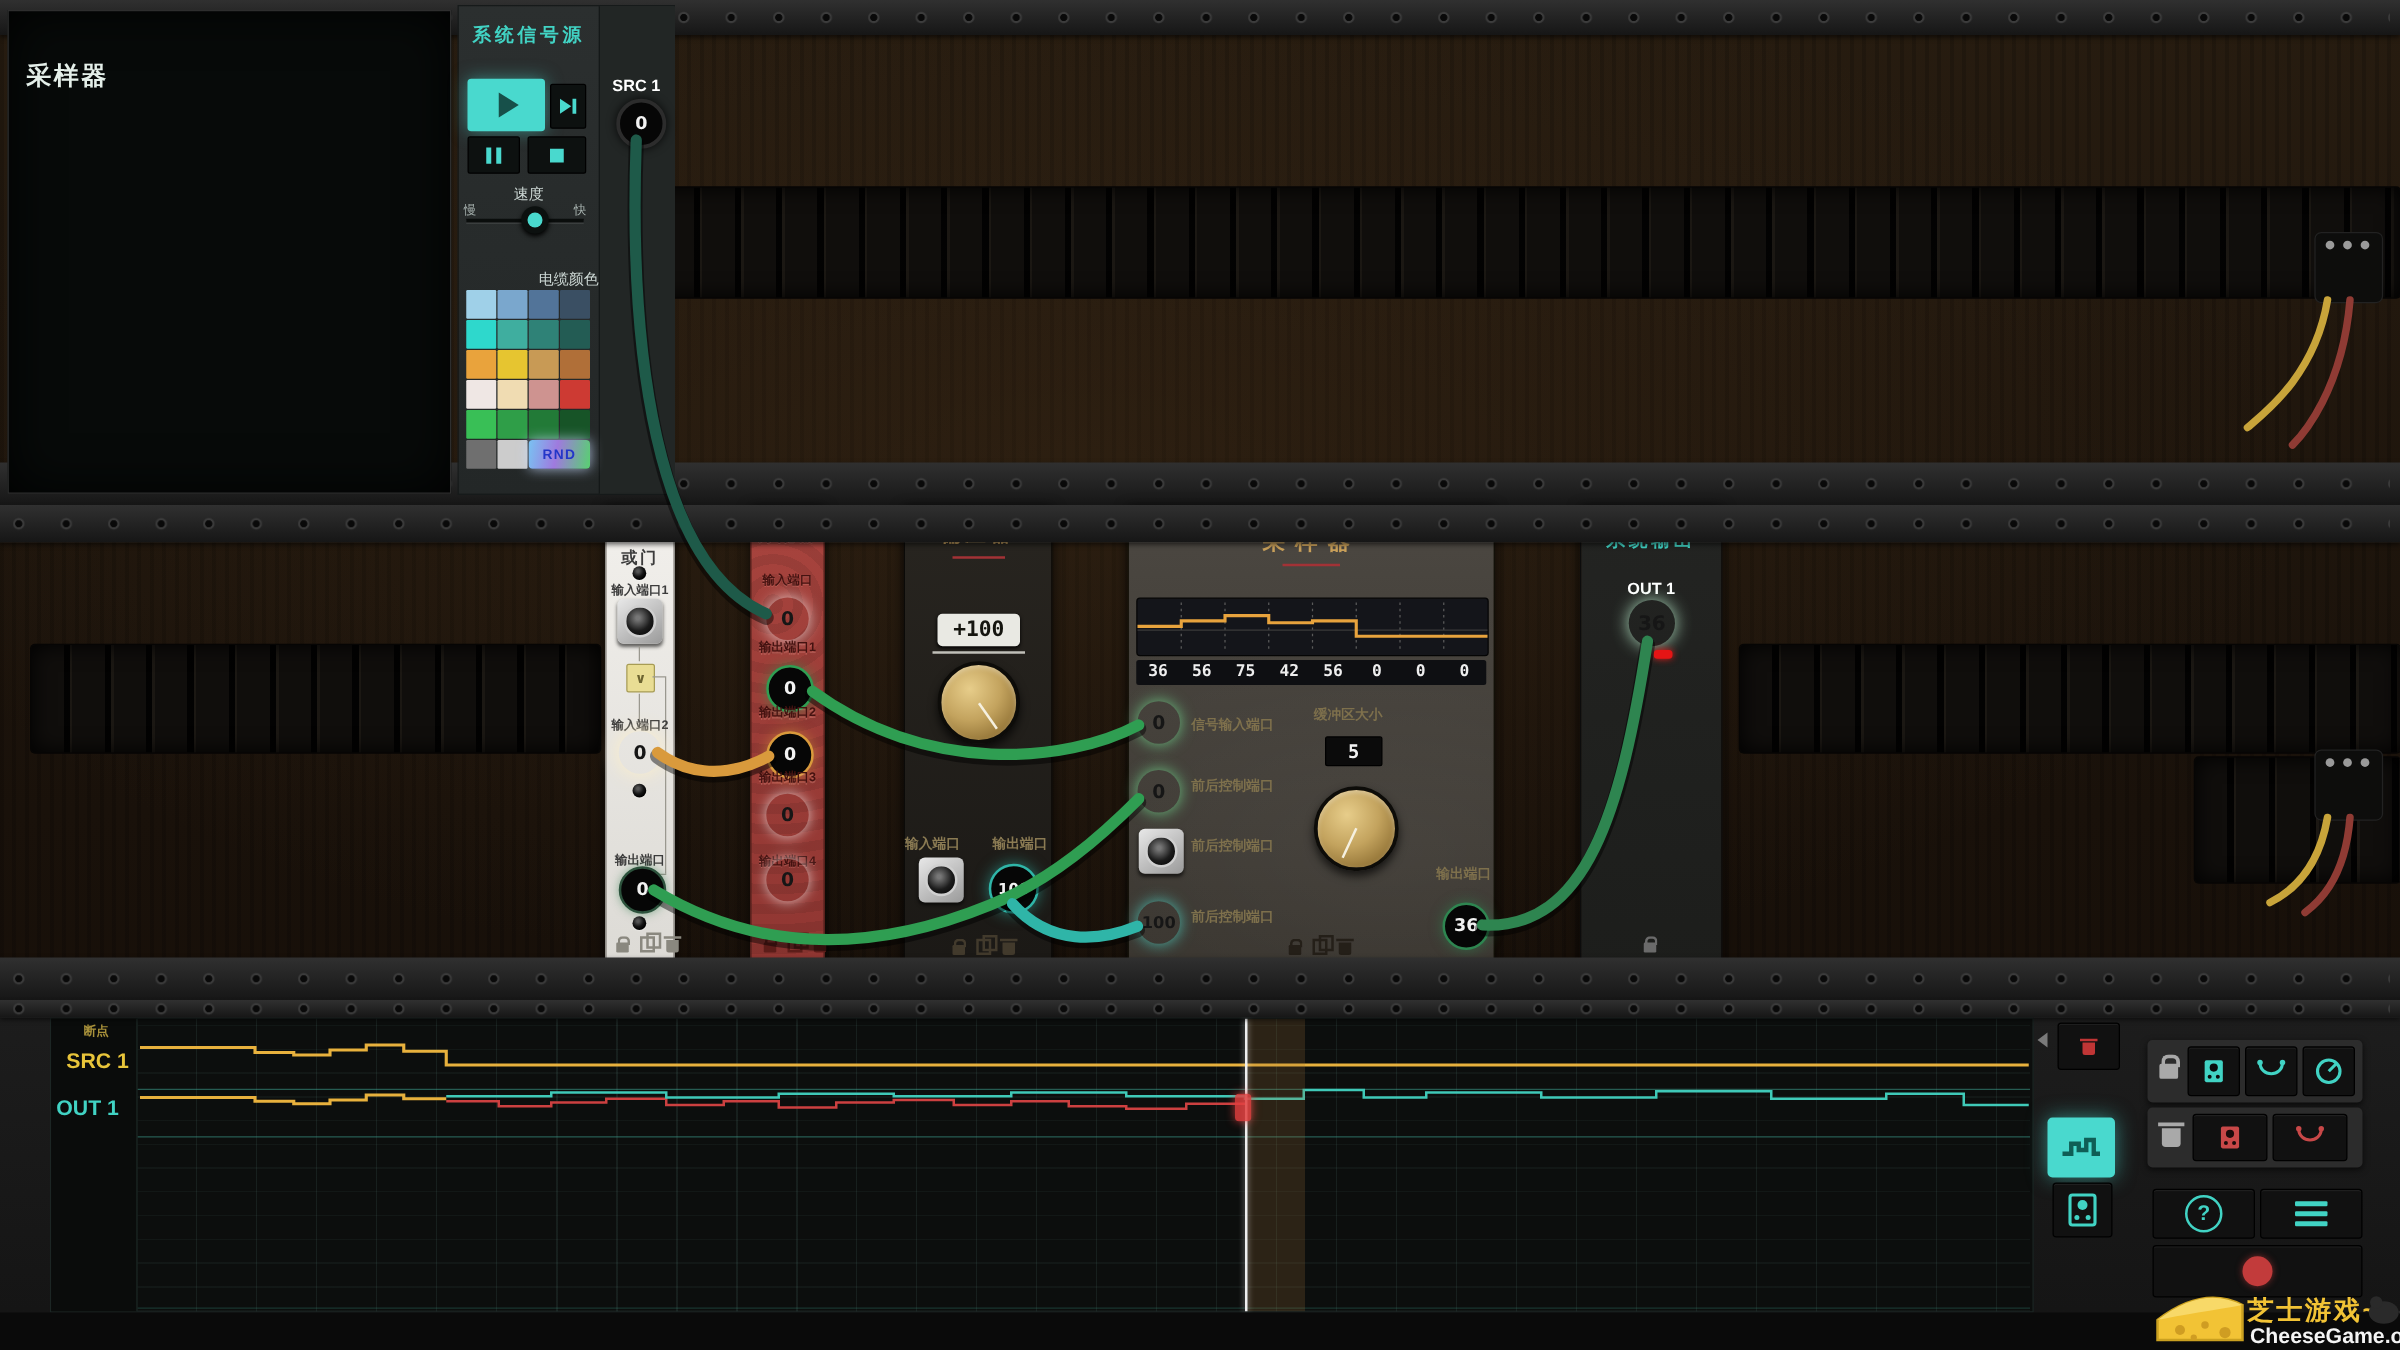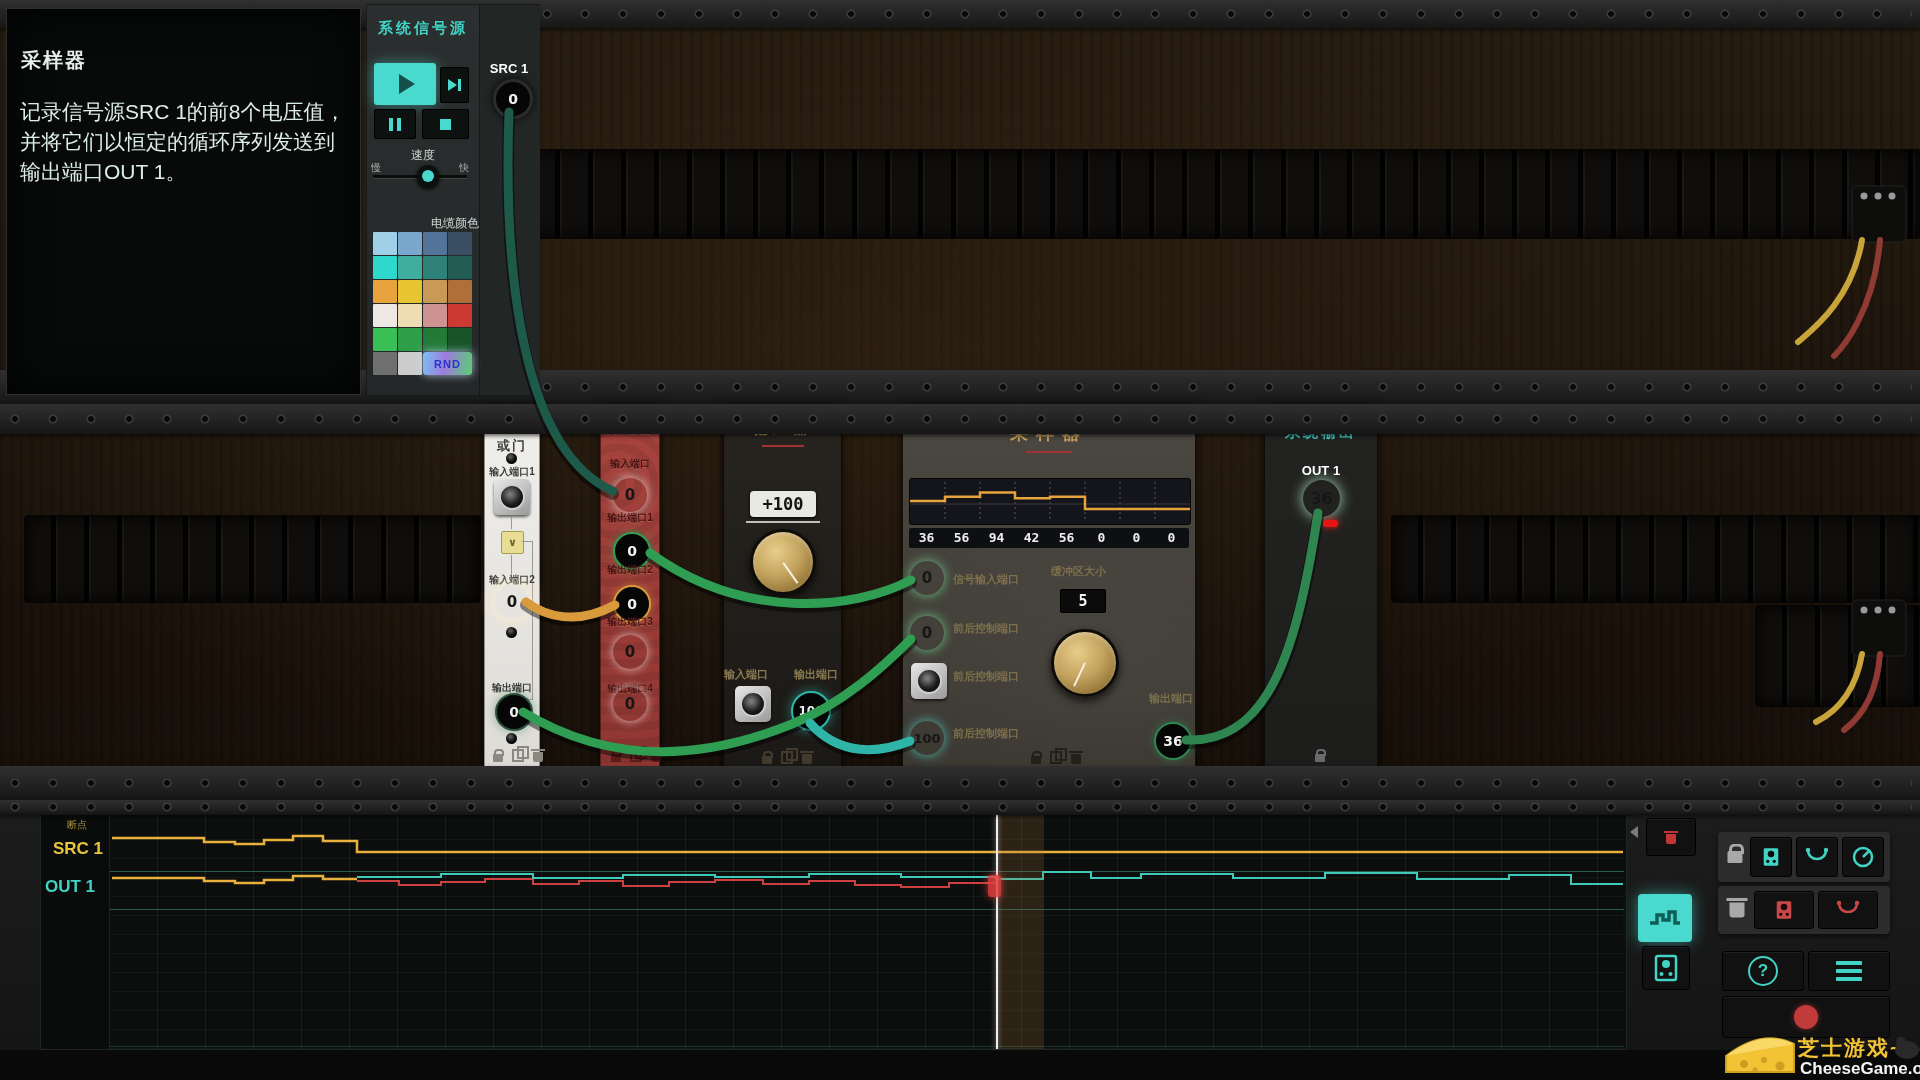--- a/index.html
+++ b/index.html
@@ -103,21 +103,21 @@
   
   .scope{left:40px;top:814px;width:1585px;height:234px;background:#0c0e0d;border:1px solid #1c2624;}
   .scope-grid{position:absolute;left:68px;top:0;right:2px;bottom:0;
     background-image:
       repeating-linear-gradient(90deg, rgba(100,150,140,.13) 0 1px, transparent 1px 48px),
       repeating-linear-gradient(0deg, rgba(100,150,140,.07) 0 1px, transparent 1px 19px);}
   .scope-row-line{position:absolute;left:68px;right:2px;height:1px;background:rgba(64,170,152,.5);}
   .scope-labels{position:absolute;left:0;top:0;bottom:0;width:68px;background:#0a0c0b;border-right:1px solid #1a2422;}
   .lab-src{position:absolute;left:12px;top:24px;font-size:17px;font-weight:bold;color:#e8c53a;}
   .lab-out{position:absolute;left:4px;top:62px;font-size:17px;font-weight:bold;color:#41d3c4;}
-  .lab-bp{position:absolute;left:26px;top:3px;font-size:10px;font-weight:normal;color:#a8913a;}
+  .lab-bp{position:absolute;left:26px;top:3px;font-size:10px;font-weight:bold;color:#a8913a;}
   .playhead{position:absolute;top:0;bottom:0;width:2px;background:#efefef;box-shadow:0 0 5px rgba(255,255,255,.6);}
   .playband{position:absolute;top:0;bottom:0;background:rgba(160,115,55,.22);}
   .redmarker{position:absolute;width:13px;height:22px;border-radius:3px;background:rgba(225,62,62,.85);box-shadow:0 0 8px rgba(225,62,62,.8);}
   
   .btn-dark{position:absolute;background:#111;border:1px solid #000;border-radius:3px;box-shadow:inset 0 1px 0 rgba(255,255,255,.06);display:flex;align-items:center;justify-content:center;}
   .btn-cyan{position:absolute;background:#49d9ce;border-radius:4px;box-shadow:0 0 16px rgba(73,217,206,.55);display:flex;align-items:center;justify-content:center;}
   .tool-group{position:absolute;background:#2c2c2c;border-radius:4px;box-shadow:0 2px 5px rgba(0,0,0,.6);display:flex;align-items:center;}
   .qmark{width:26px;height:26px;border:2px solid #41d3c4;border-radius:50%;color:#41d3c4;font-weight:bold;font-size:17px;display:flex;align-items:center;justify-content:center;}
   .bars i{display:block;width:26px;height:4px;background:#41d3c4;margin:4px 0;border-radius:1px;}
   .recdot{width:24px;height:24px;border-radius:50%;background:#c23b3b;box-shadow:0 0 6px rgba(194,59,59,.6);}
@@ -156,21 +156,20 @@
     <circle cx="1864" cy="610" r="3.5" fill="#9a9a9a"></circle>
       <circle cx="1878" cy="610" r="3.5" fill="#9a9a9a"></circle>
       <circle cx="1892" cy="610" r="3.5" fill="#9a9a9a"></circle>
     <path d="M1862,654 C1854,700 1828,716 1816,722" stroke="#c8a43a" stroke-width="6" fill="none" stroke-linecap="round"></path>
     <path d="M1880,654 C1876,706 1852,724 1844,730" stroke="#8f3b34" stroke-width="6" fill="none" stroke-linecap="round"></path>
   </svg>
 
   
   <div class="abs task-panel">
     <div class="task-title">采样器</div>
-    <div class="task-body">记录信号源SRC 1的前8个电压值，并将它们以恒定的循环序列发送到输出端口OUT 1。</div>
   </div>
 
   
   <div class="abs sig-panel">
     <div class="sig-sub"></div>
     <div class="sig-title">系统信号源</div>
     <div class="btn-play">
         <span class="tri"></span>
       </div>
     <div class="btn-step">
@@ -346,21 +345,21 @@
           <line x1="175" x2="175" y1="3" y2="42" stroke="#5a5a5a" stroke-dasharray="2,3"></line>
           <line x1="210" x2="210" y1="3" y2="42" stroke="#5a5a5a" stroke-dasharray="2,3"></line>
           <line x1="245" x2="245" y1="3" y2="42" stroke="#5a5a5a" stroke-dasharray="2,3"></line>
           <line x1="0" x2="280" y1="25" y2="25" stroke="#3a3a3a"></line>
           <path d="M0,22.1 L35.0,22.1 L35.0,17.7 L70.0,17.7 L70.0,13.5 L105.0,13.5 L105.0,19.2 L140.0,19.2 L140.0,17.7 L175.0,17.7 L175.0,30.0 L210.0,30.0 L210.0,30.0 L245.0,30.0 L245.0,30.0 L280.0,30.0 " stroke="#e8a33d" stroke-width="2.5" fill="none"></path>
         </svg>
     </div>
     <div class="valstrip" id="bufvals">
         <span>36</span>
         <span>56</span>
-        <span>94</span>
+        <span>75</span>
         <span>42</span>
         <span>56</span>
         <span>0</span>
         <span>0</span>
         <span>0</span>
       </div>
     <div class="s-label" style="left:50px;top:167px">信号输入端口</div>
     <div class="port white" style="left:7px;top:156px;box-shadow:0 0 12px rgba(120,230,150,.8)">
         <span>0</span>
       </div>

